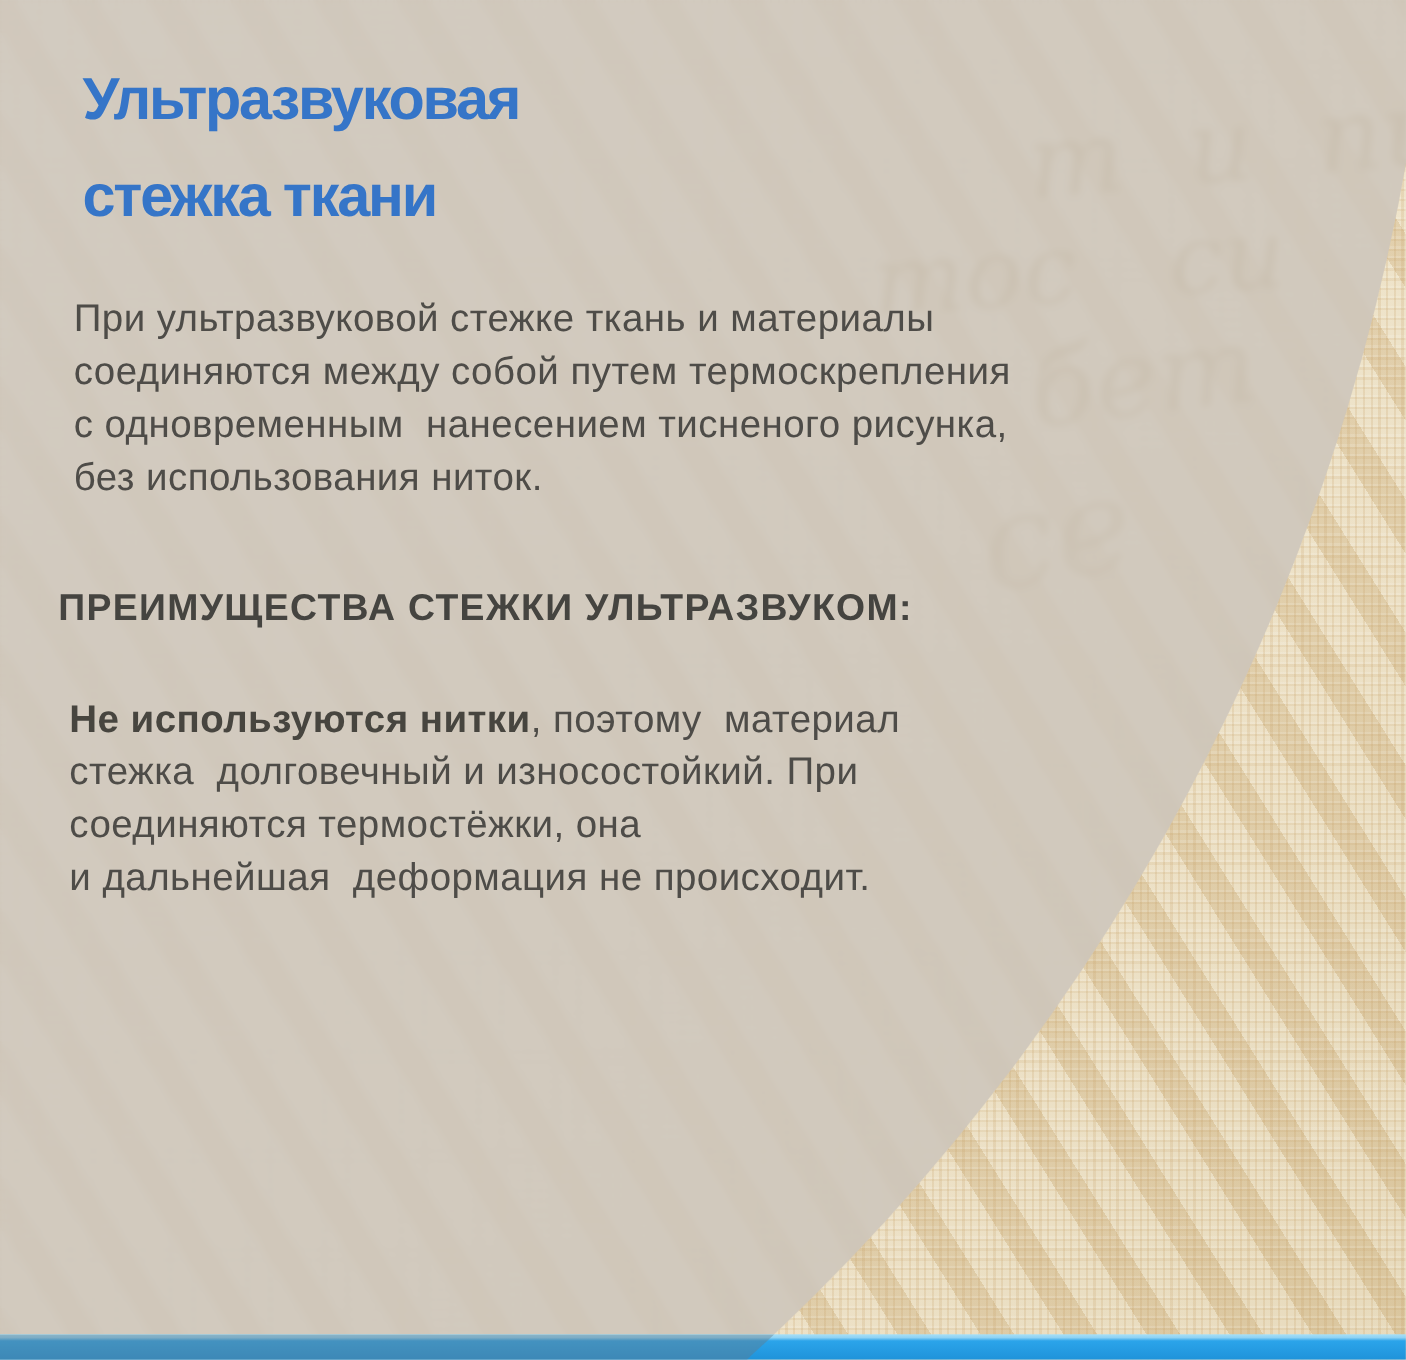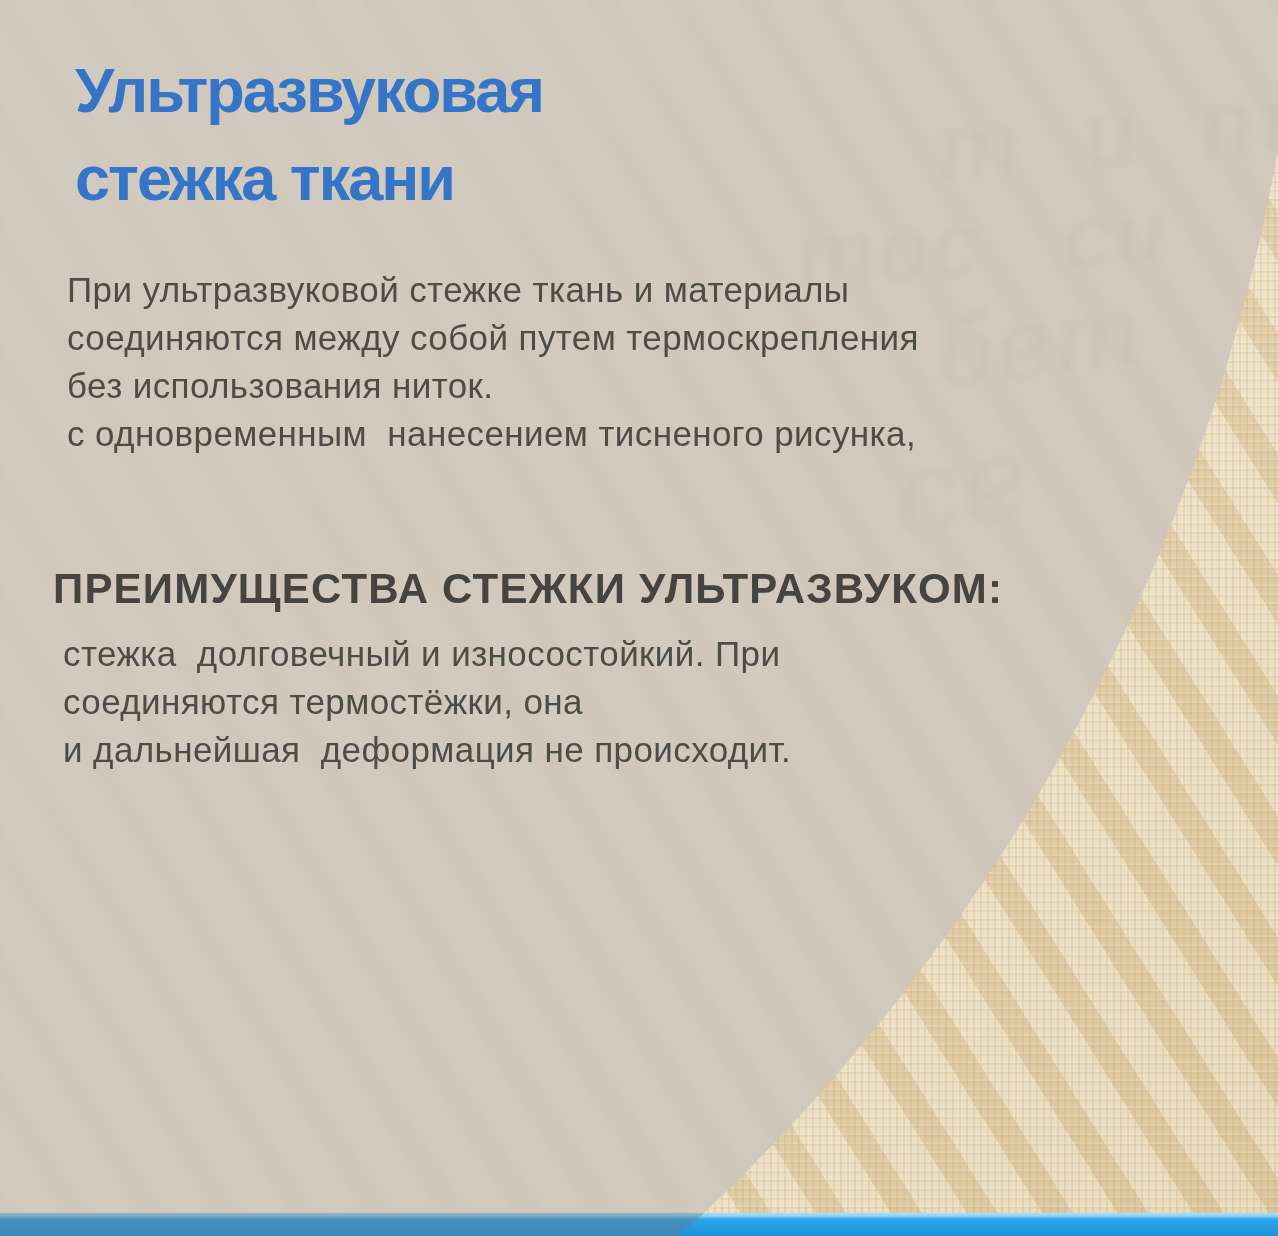--- a/index.html
+++ b/index.html
@@ -86,44 +86,44 @@
   
   .content { position: absolute; inset: 0; z-index: 5; }
 
   .line { display: block; white-space: pre; }
 
   .title {
     position: absolute;
     left: 75px;
     top: 46px;
     margin: 0;
-    font-size: 63px;
+    font-size: 54px;
     line-height: 88px;
     font-weight: 700;
     letter-spacing: -2px;
     color: var(--title-blue);
   }
 
   .intro {
     position: absolute;
     left: 55px;
     top: 254px;
     margin: 12px;
     font-size: 35px;
     line-height: 48px;
     letter-spacing: 0.4px;
     color: var(--body-text);
   }
 
   .adv-heading {
     position: absolute;
     left: 53px;
-    top: 567px;
+    top: 531px;
     margin: 0;
-    font-size: 42px;
+    font-size: 34px;
     line-height: 44px;
     font-weight: 700;
     letter-spacing: 1.2px;
     color: var(--heading-text);
     white-space: pre;
   }
 
   .item {
     position: absolute;
     margin: 0;
@@ -158,27 +158,28 @@
   <div class="content">
 
     <h1 class="title">
       <span class="line">Ультразвуковая</span>
       <span class="line">стежка ткани</span>
     </h1>
 
     <p class="intro">
       <span class="line">При ультразвуковой стежке ткань и материалы</span>
       <span class="line">соединяются между собой путем термоскрепления</span>
+      <span class="line">с одновременным  нанесением тисненого рисунка,</span>
       <span class="line">без использования ниток.</span>
-      <span class="line">с одновременным  нанесением тисненого рисунка,</span>
     </p>
 
     <h2 class="adv-heading">ПРЕИМУЩЕСТВА СТЕЖКИ УЛЬТРАЗВУКОМ:</h2>
 
     <div class="item item-1">
+      <span class="line"><b>Не используются нитки</b><span>, поэтому  материал</span></span>
       <span class="line">стежка  долговечный и износостойкий. При</span>
       <span class="line">соединяются термостёжки, она</span>
       <span class="line">и дальнейшая  деформация не происходит.</span>
     </div>
 
 
     <div class="item item-3">
     </div>
 
   </div>

